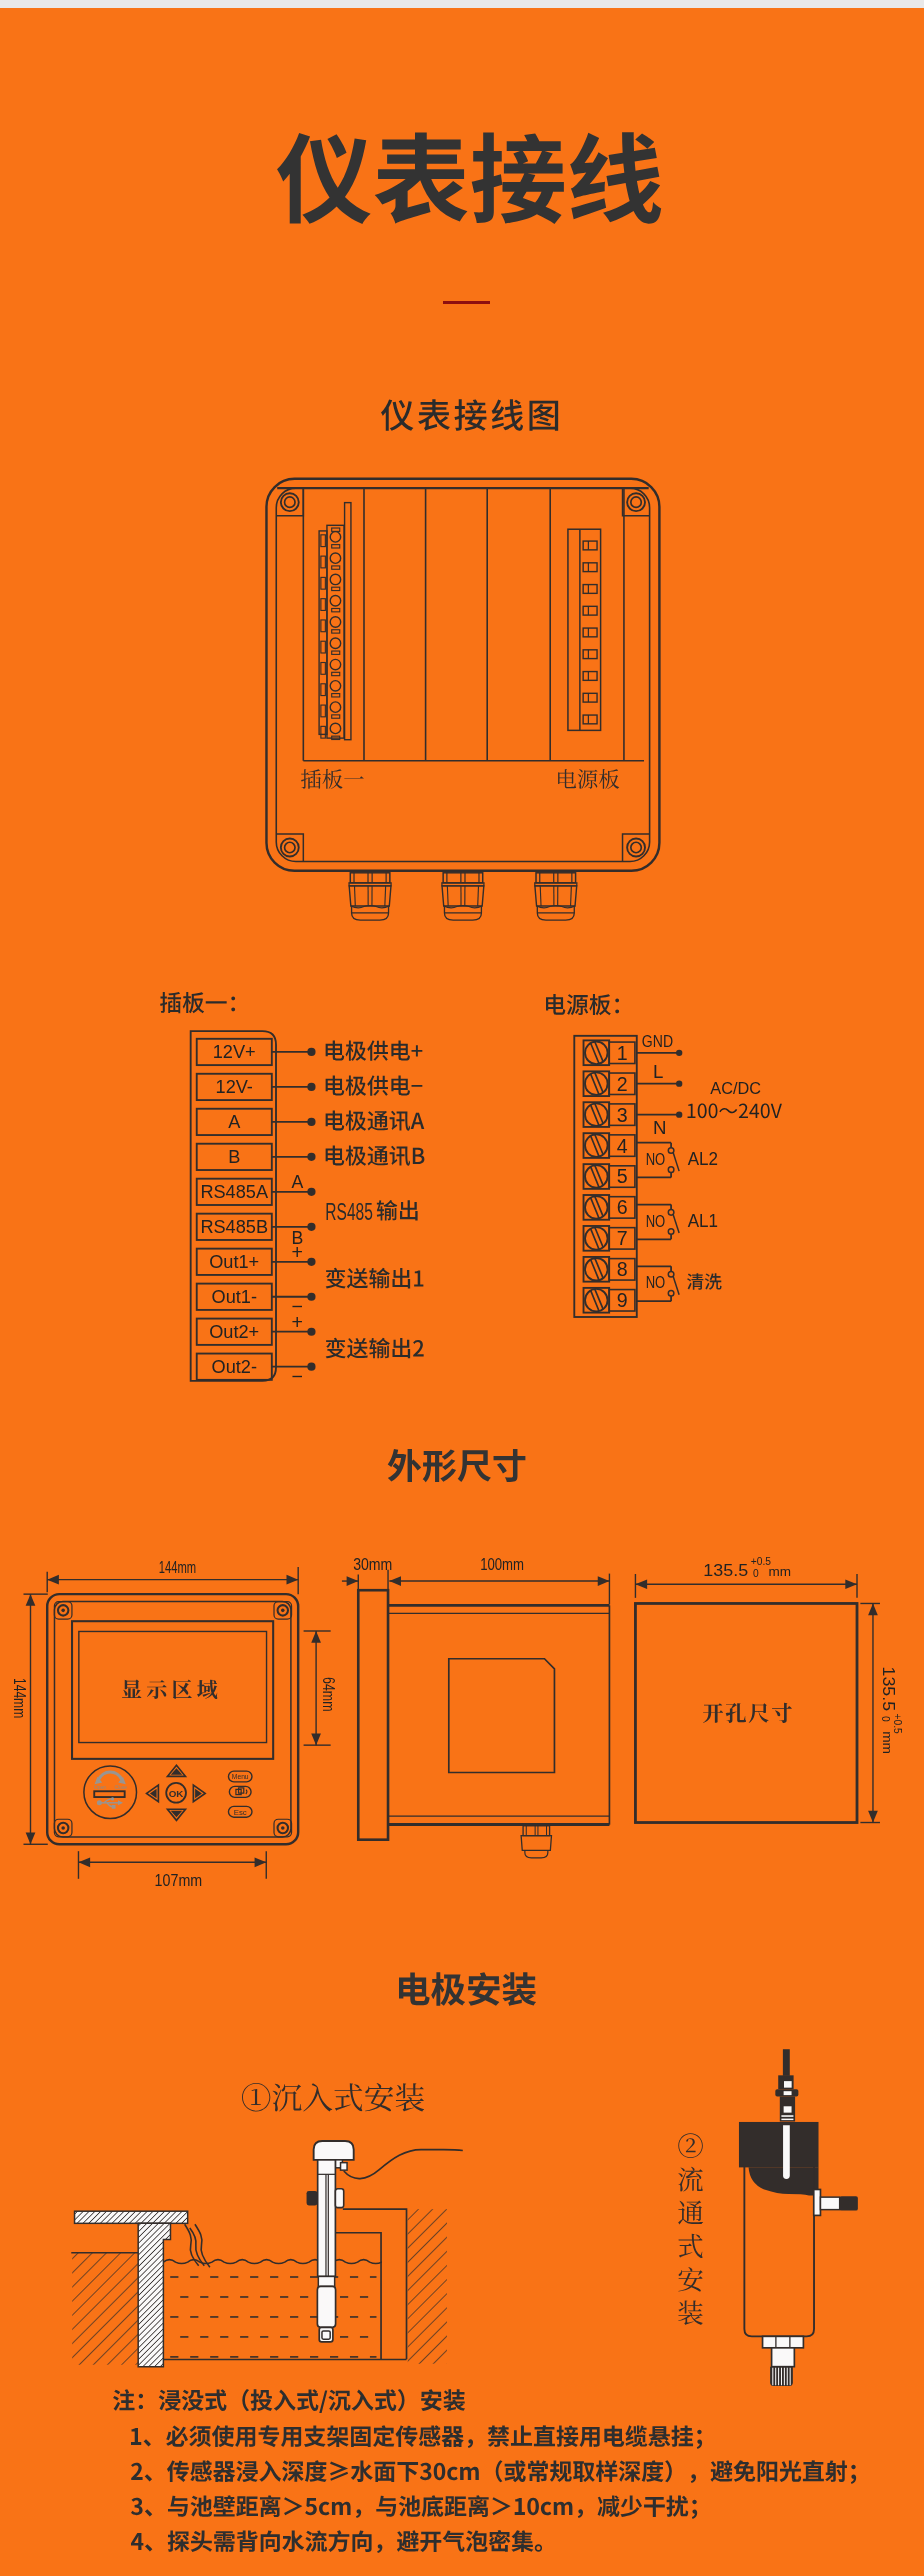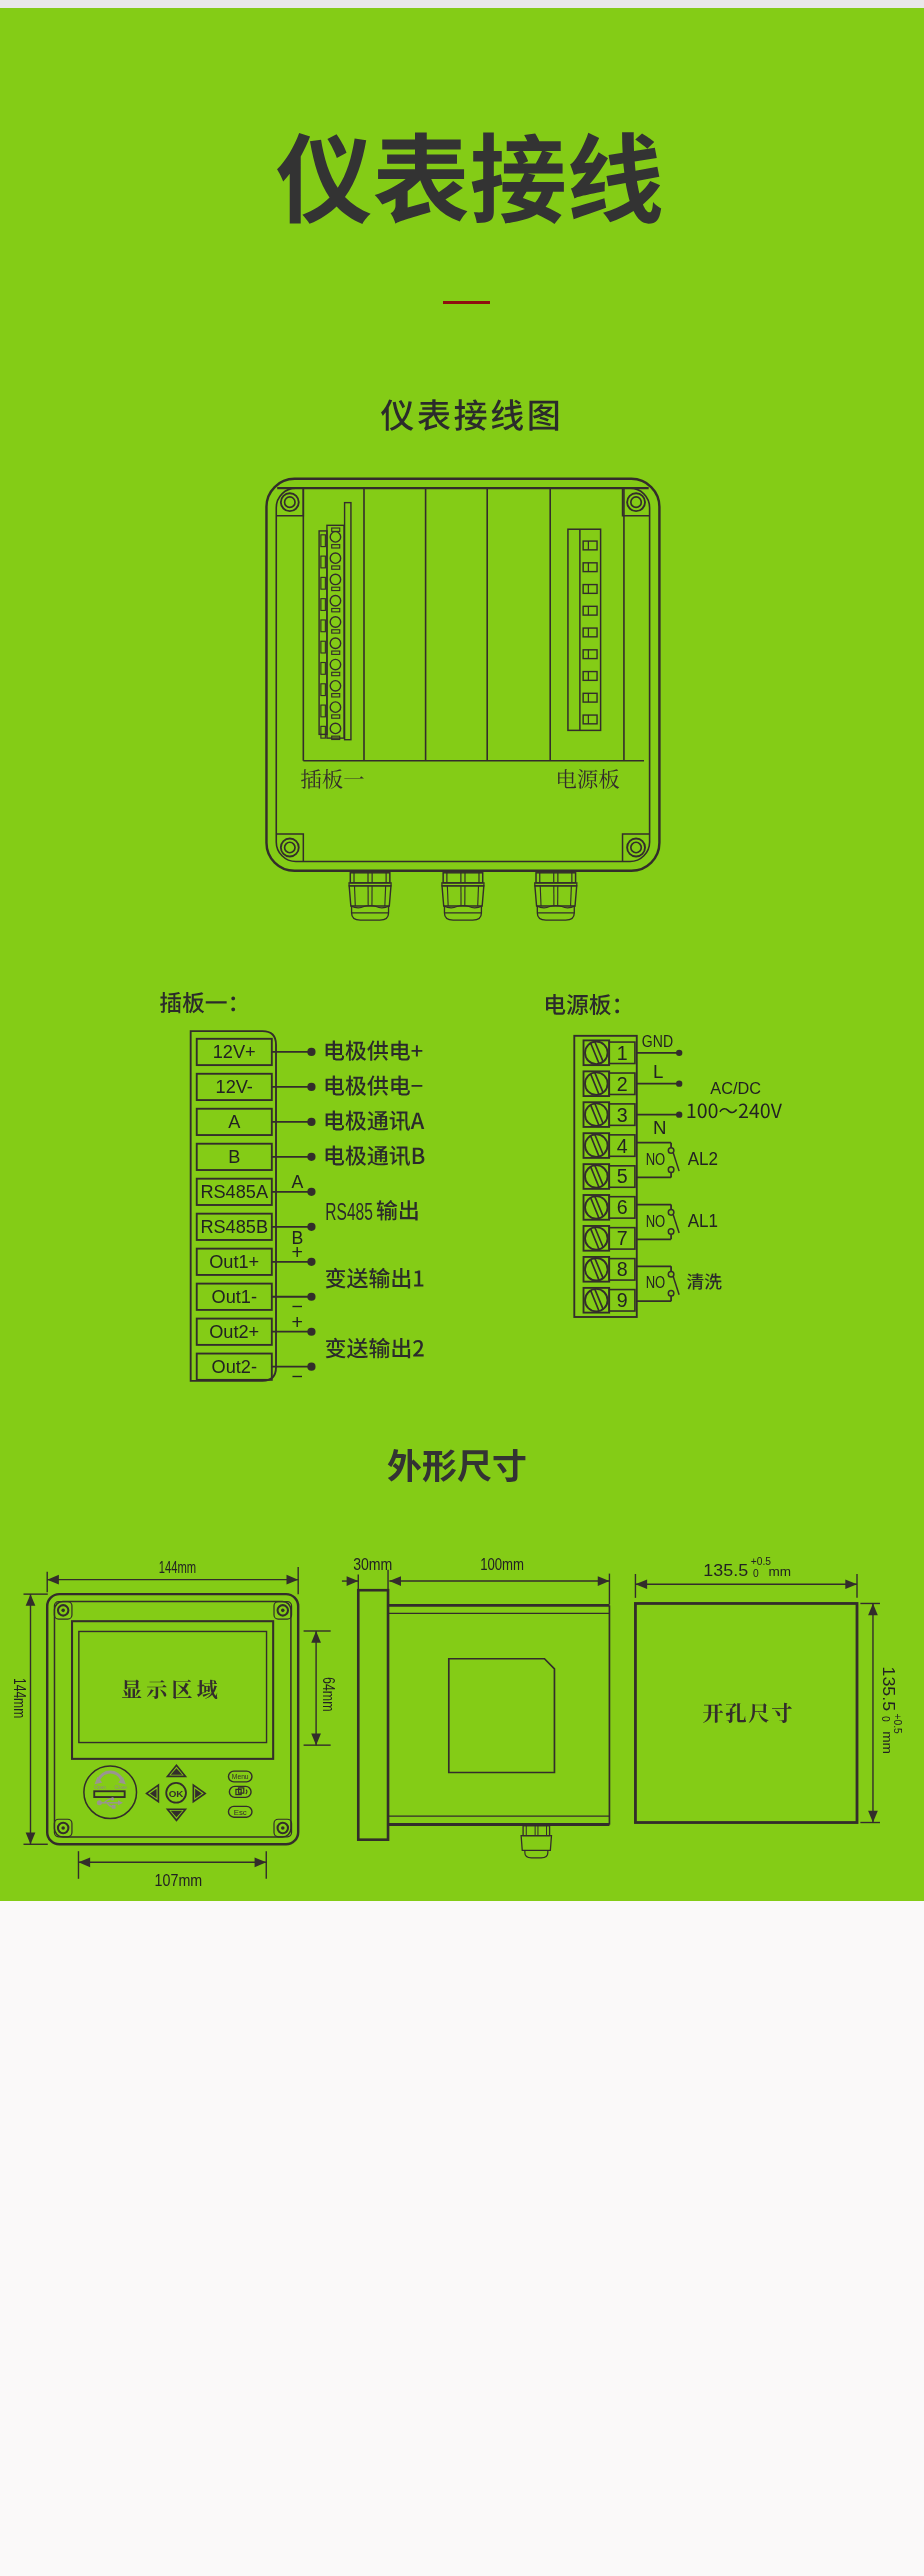--- a/index.html
+++ b/index.html
@@ -1,17 +1,17 @@
 <!DOCTYPE html>
 <html lang="zh" style="font-size:15px"><head>
 <meta charset="utf-8">
 <title>仪表接线</title>
 <style>
 html,body{margin:0;padding:0;background:#faf9f9;}
-.page{position:relative;width:924px;height:1901px;background:#84cc16;overflow:hidden;
+.page{position:relative;width:924px;height:2576px;background:#f97316;overflow:hidden;
       font-family:"Liberation Sans",sans-serif;}
 .page svg{position:absolute;display:block;}
 .abs{position:absolute;}
 text{font-family:"Liberation Sans",sans-serif;}
 </style>
 </head>
 <body>
 <div class="page">
 
 <div class="abs" style="left:0;top:0;width:924px;height:8.4px;background:#e9e8e8"></div>

